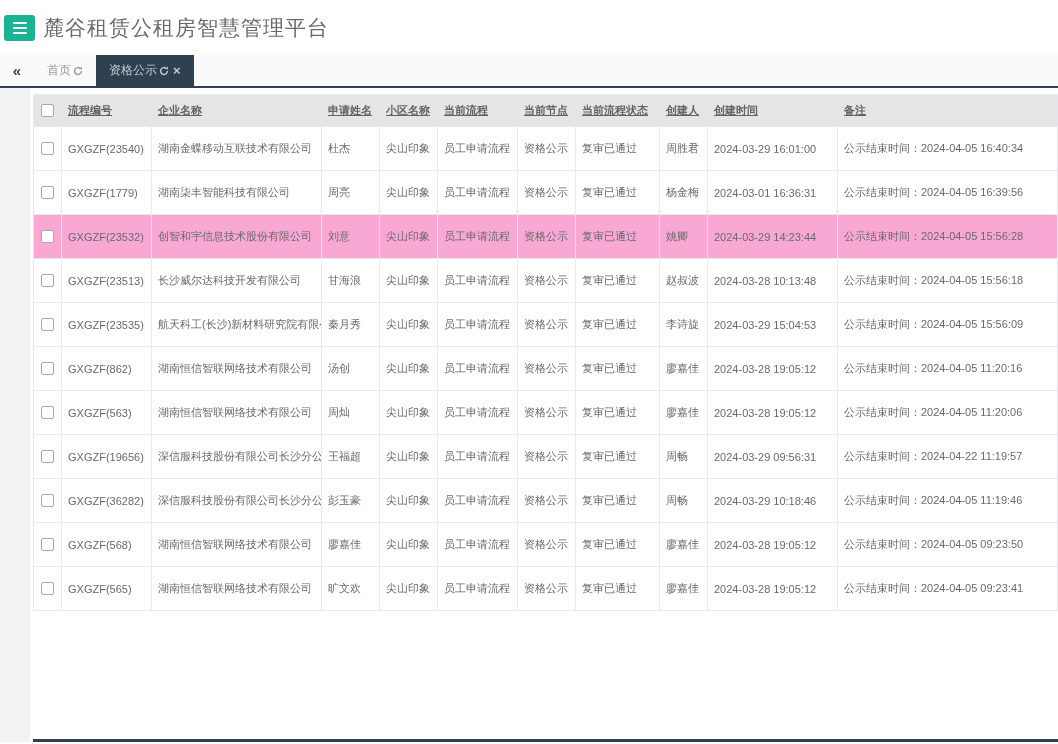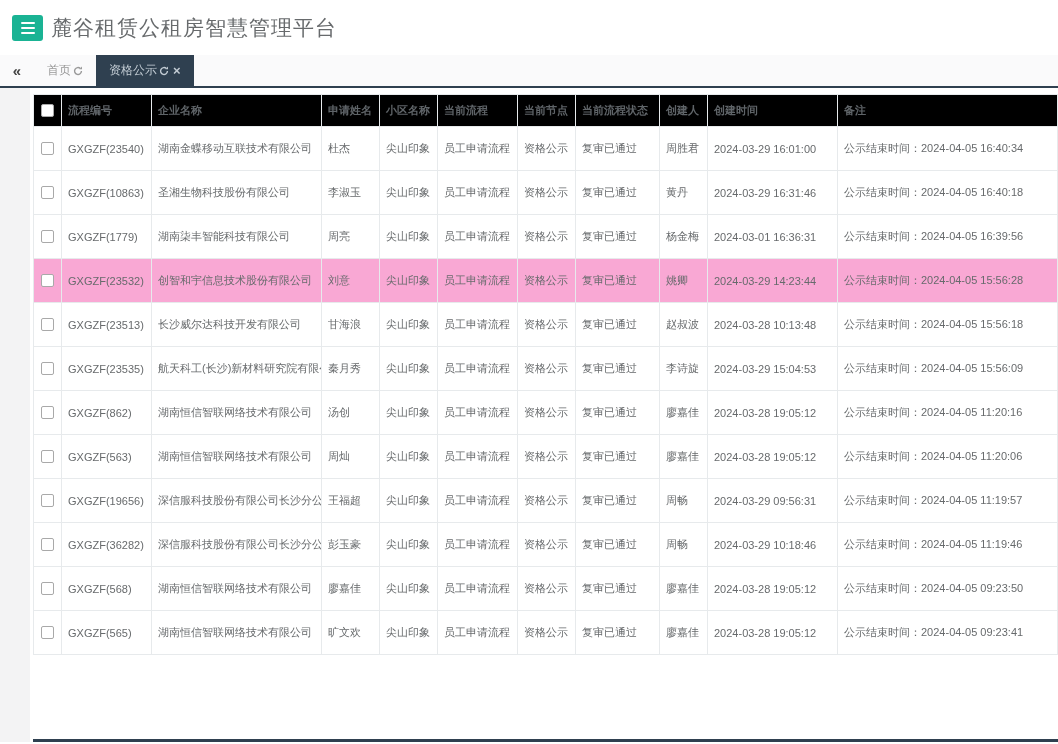--- a/index.html
+++ b/index.html
@@ -1,21 +1,21 @@
 <!DOCTYPE html>
 <html><head>
 <meta charset="utf-8">
 <style>
   * { margin:0; padding:0; box-sizing:border-box; }
   html,body { width:1058px; height:744px; overflow:hidden; background:#fff;
               font-family:"Liberation Sans","DejaVu Sans",sans-serif; }
   .app { position:relative; width:1058px; height:744px; }
 
   
-  .app-header { height:55px; background:#ffffff; display:flex; align-items:center; padding-left:12px; }
+  .app-header { height:55px; background:#ffffff; display:flex; align-items:center; padding-left:4px; }
   .menu-btn { width:31px; height:26px; border:none; border-radius:3px; background:#1ab394;
               display:inline-flex; flex-direction:column; justify-content:center; align-items:center;
               gap:3px; cursor:pointer; }
   .menu-btn i { display:block; width:14px; height:2px; background:#ffffff; border-radius:1px; }
   .app-title { font-size:21px; font-weight:400; color:#676a6c; margin-left:8px; letter-spacing:1px; }
 
   
   .tabbar { height:33px; background:#fafafb; border-bottom:2px solid #2f4050;
             display:flex; align-items:stretch; }
   .tab-collapse { width:34px; display:flex; align-items:center; justify-content:center;
@@ -27,21 +27,21 @@
   .tab.active { background:#2f4050; color:#c3ccd4; }
 
   
   .content { position:relative; height:654px; background:#ffffff; padding:6px 0 0 33px; }
   .left-strip { position:absolute; left:0; top:0; width:30px; height:100%; background:#f3f3f4; }
 
   table { border-collapse:collapse; table-layout:fixed; width:1025px; font-size:11px; color:#676a6c; }
   th,td { border:1px solid #e7eaec; padding:0 6px; white-space:nowrap; overflow:hidden;
           text-align:left; vertical-align:middle; }
   thead tr { height:32px; }
-  th { background:#000000; font-weight:bold; color:#5f6468; }
+  th { background:#e5e5e5; font-weight:bold; color:#5f6468;text-decoration:underline; }
   tbody tr { height:44px; background:#fff;margin-top:48px; }
   tbody tr.selected { background:#f9a8d4; }
   .col-check { text-align:center; padding:0; }
   input[type=checkbox] { -webkit-appearance:none; appearance:none; width:13px; height:13px;
       border:1px solid #a9a9a9; border-radius:2px; background:#fff; vertical-align:middle; cursor:pointer; }
 
   
   .bottom-line { position:absolute; left:33px; right:0; bottom:0; height:3px; background:#2f4050; }
 </style>
 </head>
@@ -122,33 +122,20 @@
             <td>尖山印象</td>
             <td>员工申请流程</td>
             <td>资格公示</td>
             <td>复审已通过</td>
             <td>周胜君</td>
             <td>2024-03-29 16:01:00</td>
             <td>公示结束时间：2024-04-05 16:40:34</td>
           </tr>
           <tr>
             <td class="col-check"><input type="checkbox" style=""></td>
-            <td>GXGZF(10863)</td>
-            <td>圣湘生物科技股份有限公司</td>
-            <td>李淑玉</td>
-            <td>尖山印象</td>
-            <td>员工申请流程</td>
-            <td>资格公示</td>
-            <td>复审已通过</td>
-            <td>黄丹</td>
-            <td>2024-03-29 16:31:46</td>
-            <td>公示结束时间：2024-04-05 16:40:18</td>
-          </tr>
-          <tr>
-            <td class="col-check"><input type="checkbox" style=""></td>
             <td>GXGZF(1779)</td>
             <td>湖南柒丰智能科技有限公司</td>
             <td>周亮</td>
             <td>尖山印象</td>
             <td>员工申请流程</td>
             <td>资格公示</td>
             <td>复审已通过</td>
             <td>杨金梅</td>
             <td>2024-03-01 16:36:31</td>
             <td>公示结束时间：2024-04-05 16:39:56</td>
@@ -222,21 +209,21 @@
             <td class="col-check"><input type="checkbox" style=""></td>
             <td>GXGZF(19656)</td>
             <td>深信服科技股份有限公司长沙分公司</td>
             <td>王福超</td>
             <td>尖山印象</td>
             <td>员工申请流程</td>
             <td>资格公示</td>
             <td>复审已通过</td>
             <td>周畅</td>
             <td>2024-03-29 09:56:31</td>
-            <td>公示结束时间：2024-04-05 11:19:57</td>
+            <td>公示结束时间：2024-04-22 11:19:57</td>
           </tr>
           <tr>
             <td class="col-check"><input type="checkbox" style=""></td>
             <td>GXGZF(36282)</td>
             <td>深信服科技股份有限公司长沙分公司</td>
             <td>彭玉豪</td>
             <td>尖山印象</td>
             <td>员工申请流程</td>
             <td>资格公示</td>
             <td>复审已通过</td>

